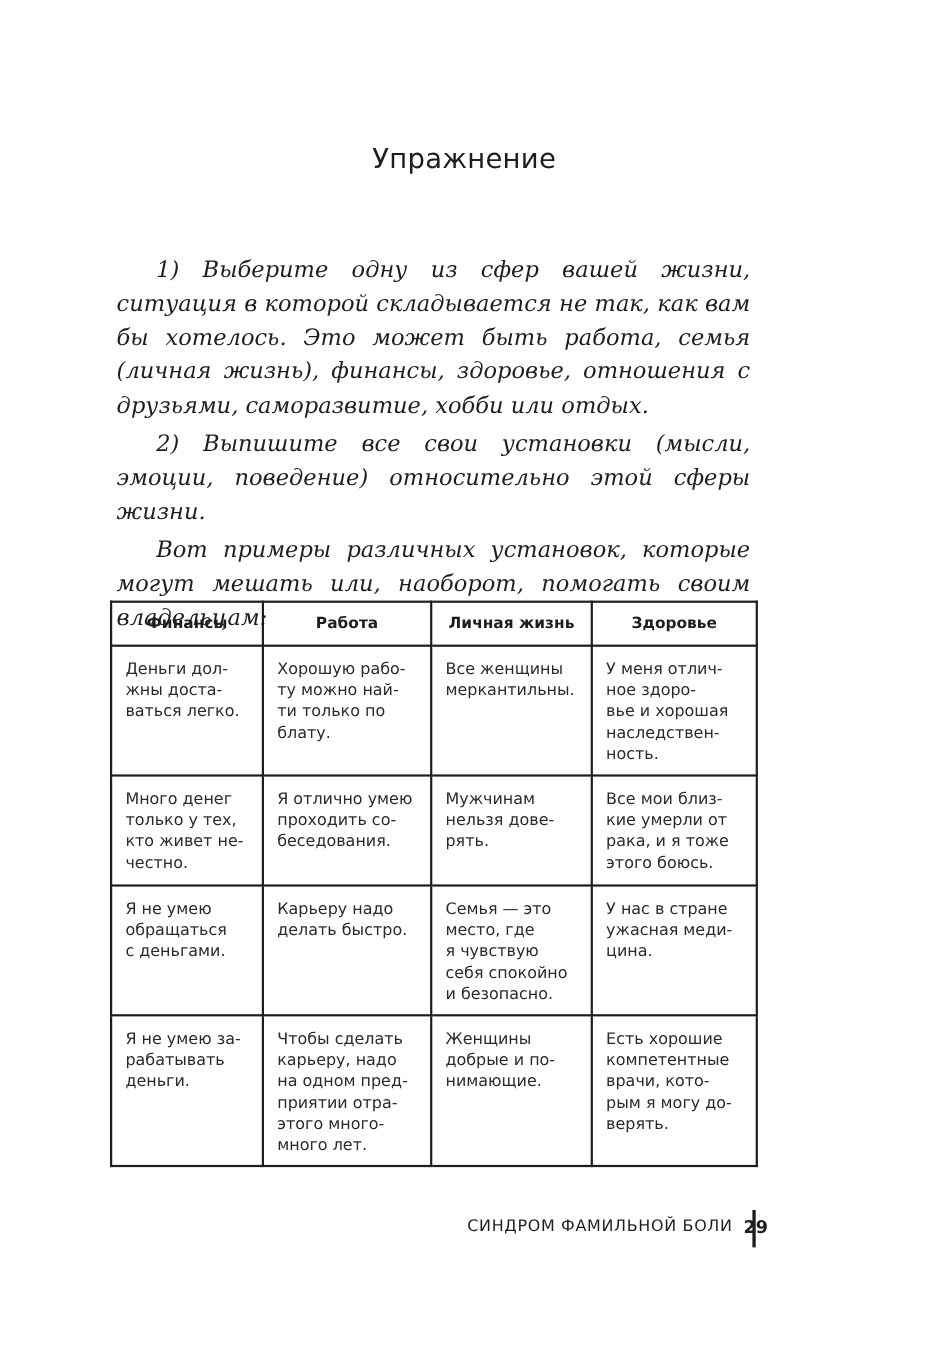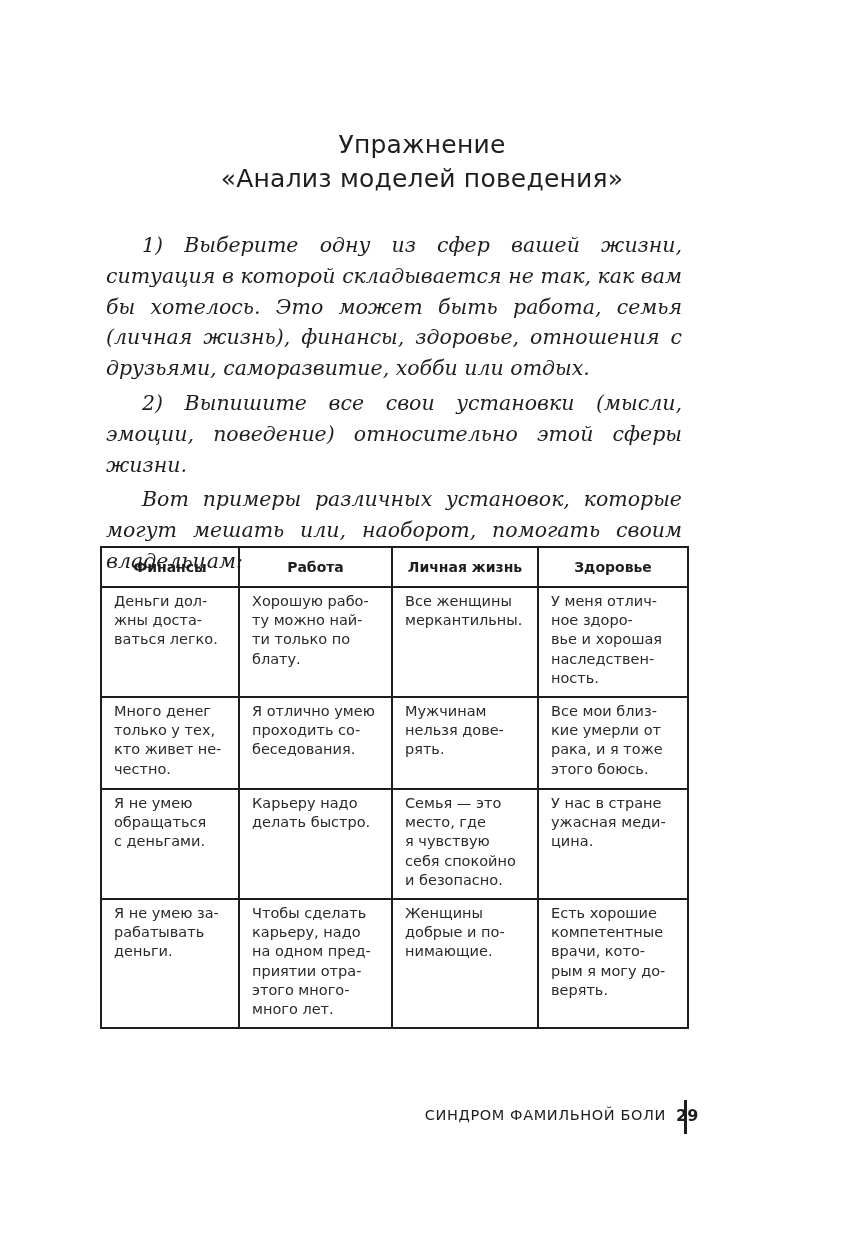--- a/index.html
+++ b/index.html
@@ -65,21 +65,21 @@
       font-size: 14px;
       font-weight: bold;
       text-align: center;
       vertical-align: middle;
       padding: 0 4px;
       color: #1e1e1e;
     }
     td {
       font-size: 14.5px;
       line-height: 19.2px;
-      padding: 4px 8px 8px 12px;
+      padding: 12px 8px 8px 12px;
       color: #2a2a2a;
       font-weight: normal;
     }
     td .line { display: block; white-space: nowrap; }
     tr.r1 td { height: 96px; }
     tr.r2 td { height: 78px; margin-left: 21px; }
     tr.r3 td { height: 96px; }
     tr.r4 td { height: 114px; }
     col.c1 { width: 138px; }
     col.c2 { width: 153px; }
@@ -118,21 +118,20 @@
       font-weight: bold;
       font-size: 16px;
       color: #1e1e1e;
     }
   </style>
 </head>
 <body>
 
 <div class="title">
   <div>Упражнение</div>
-  <div>«Анализ моделей поведения»</div>
 </div>
 
 <div class="body-text">
   <p>1) Выберите одну из сфер вашей жизни, ситуация в которой складывается не так, как вам бы хотелось. Это может быть работа, семья (личная жизнь), финансы, здоровье, отношения с друзьями, саморазвитие, хобби или отдых.</p>
   <p>2) Выпишите все свои установки (мысли, эмоции, поведение) относительно этой сферы жизни.</p>
   <p>Вот примеры различных установок, которые могут мешать или, наоборот, помогать своим владельцам:</p>
 </div>
 
 <div class="table-wrap">
   <table>

